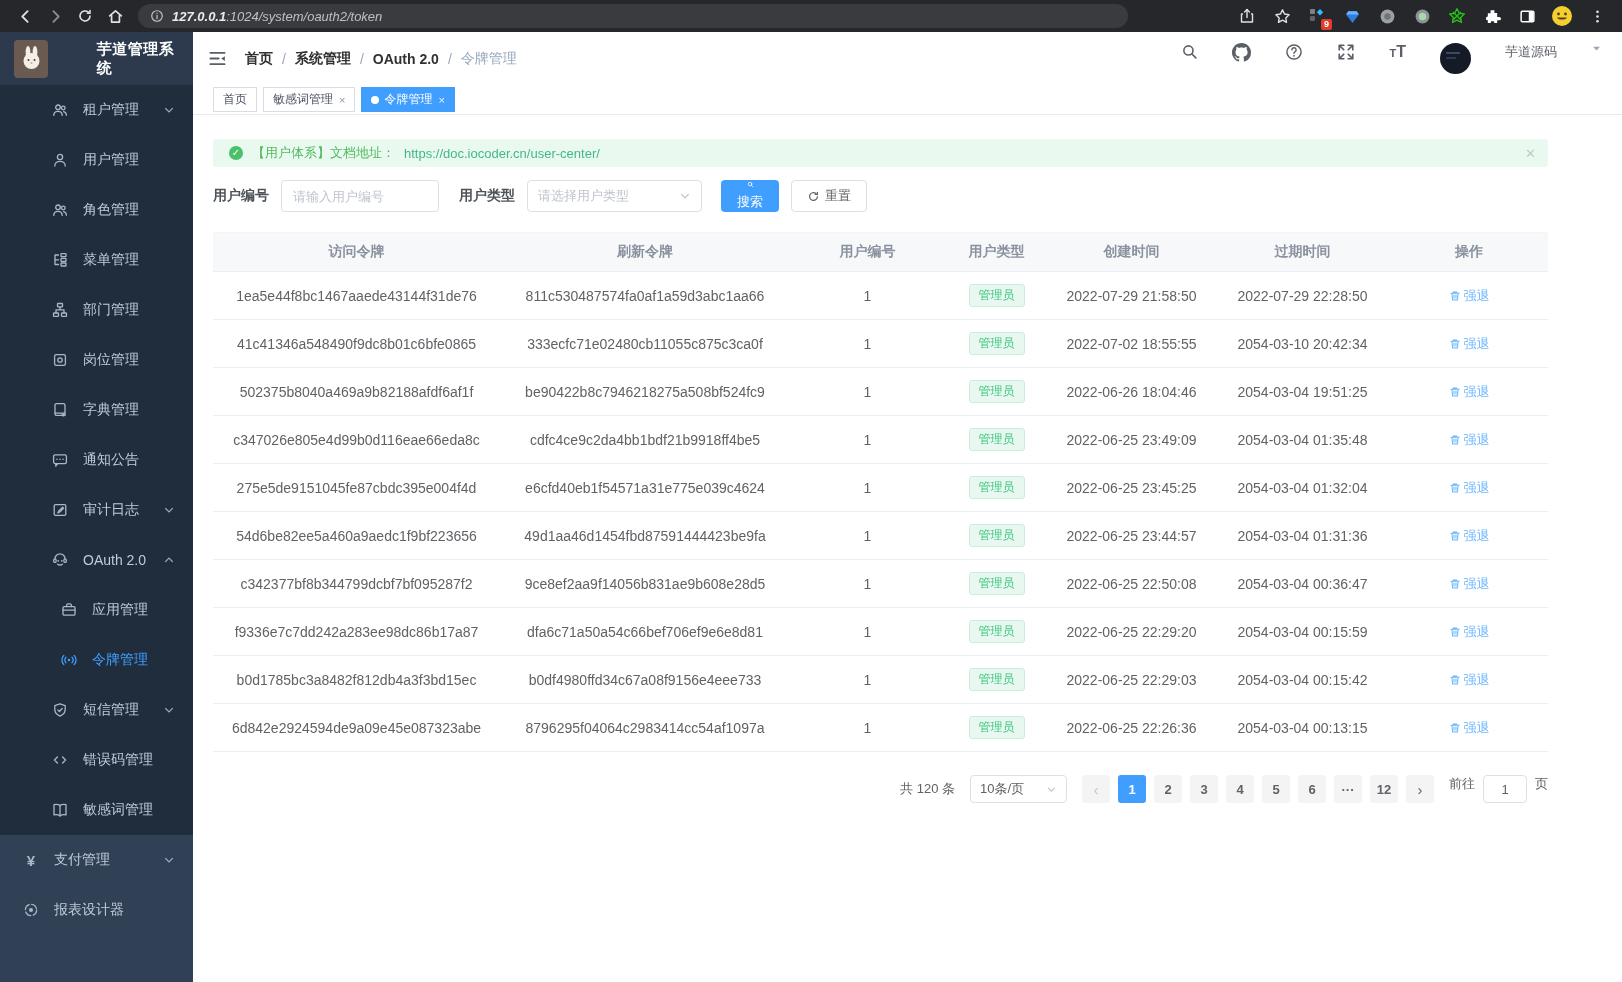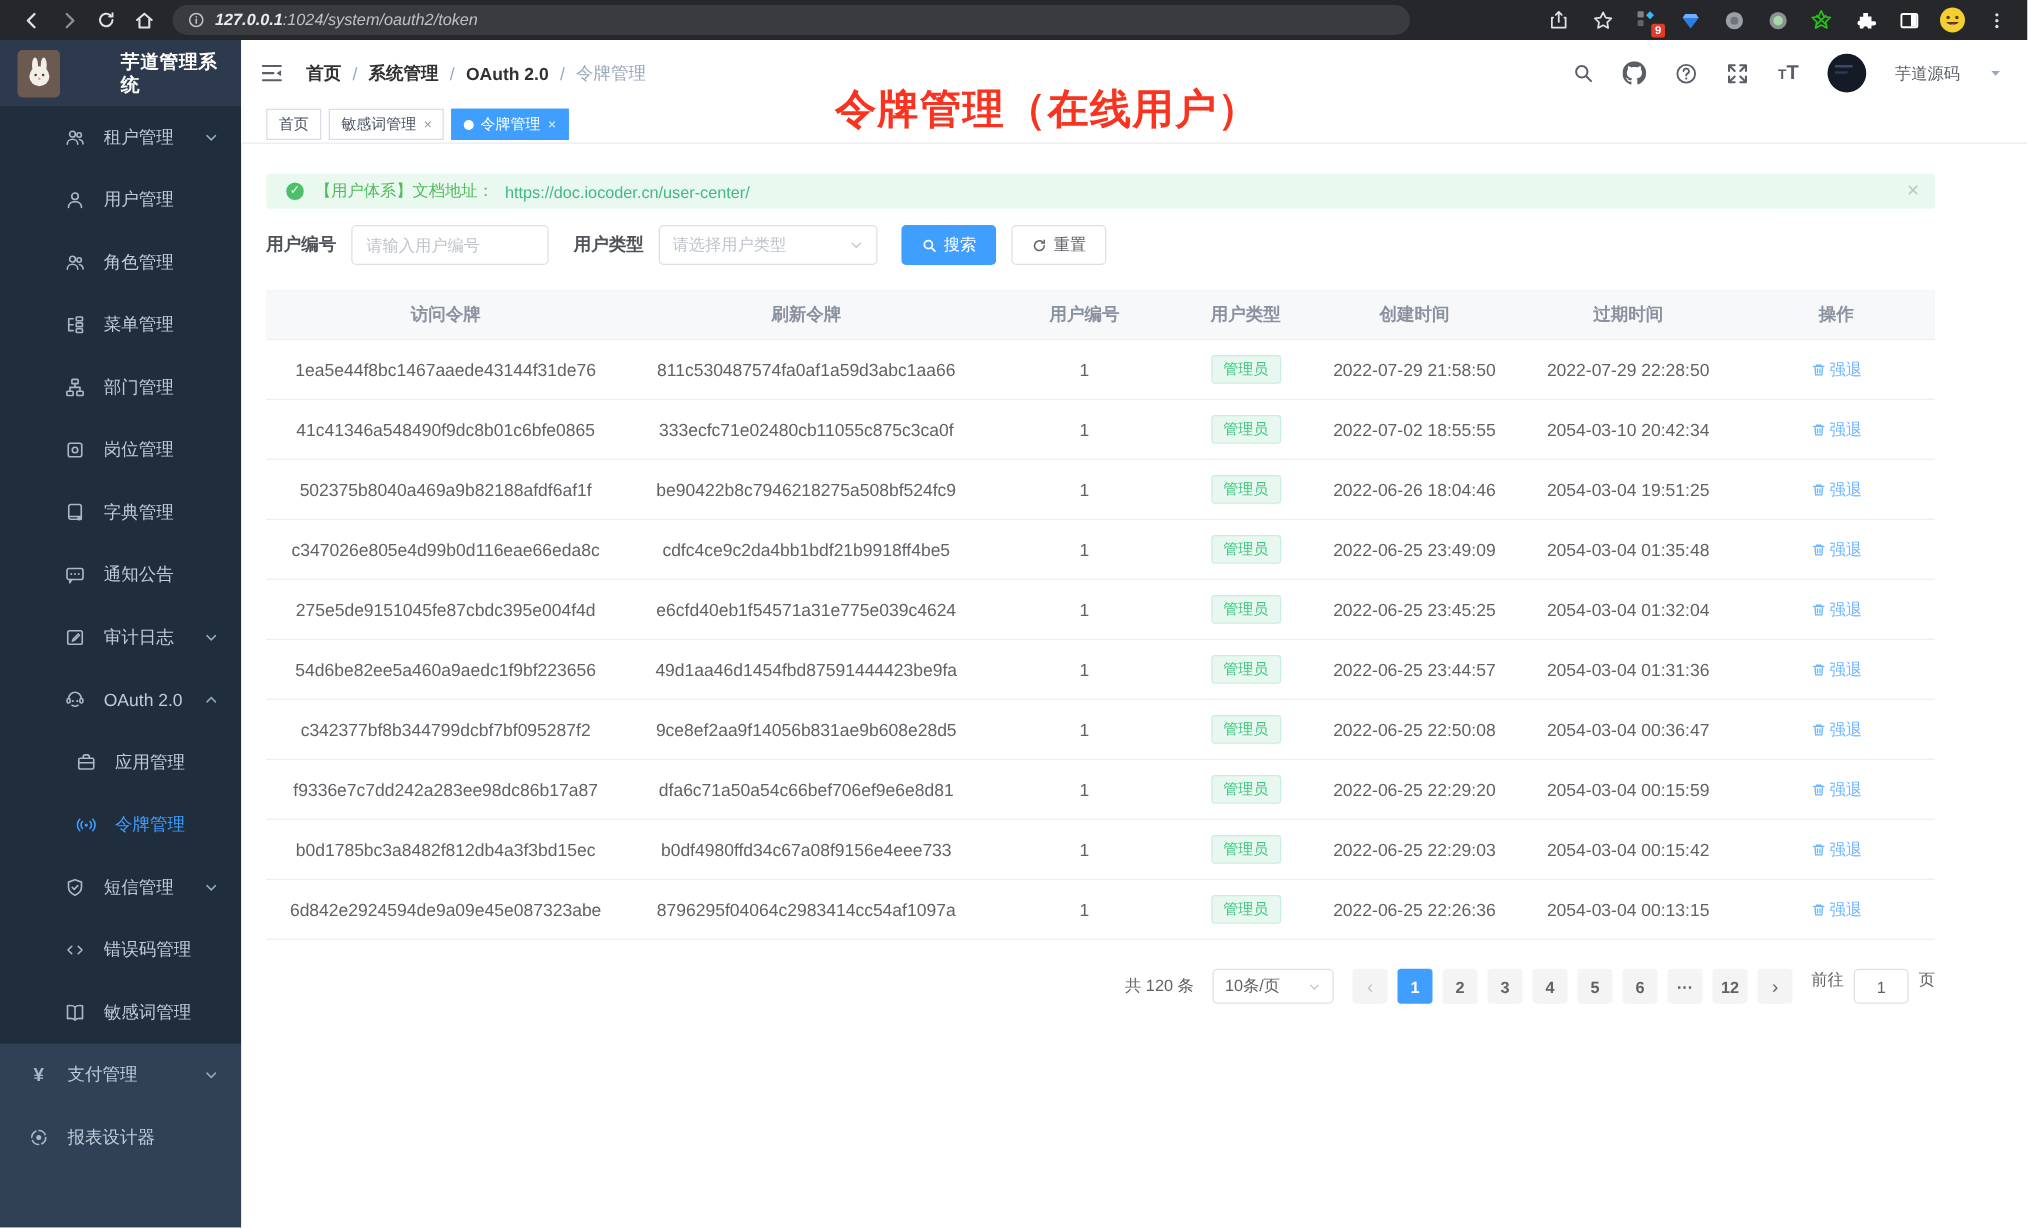--- a/index.html
+++ b/index.html
@@ -40,21 +40,21 @@
   .menu-item .chev { position:absolute; right:18px; color:#97a8be; display:flex; }
 
   
   .main { flex:1; position:relative; background:#fff; }
   .topbar { height:53px; display:flex; align-items:center; padding:0 20px 0 15px; background:#fff; }
   .hamburger { color:#5a5e66; display:flex; margin-right:18px; cursor:pointer; }
   .crumbs { display:flex; align-items:center; gap:9px; font-size:14px; }
   .crumb { color:#303133; font-weight:700; }
   .crumb.last { color:#97a8be; font-weight:400; }
   .crumb-sep { color:#97a8be; font-weight:400; }
-  .top-right { margin-left:auto; display:flex; align-items:center; gap:23px; }
+  .top-right { margin-left:auto; display:flex; align-items:flex-start; gap:34px; }
   .top-right .tic { color:#5a5e66; display:flex; align-items:center; cursor:pointer; }
   .tt { color:#5a5e66; font-weight:700; cursor:pointer; }
   .tt .small { font-size:11px; } .tt .big { font-size:16px; }
   .avatar { width:31px; height:31px; border-radius:50%; background:#141a26; position:relative; overflow:hidden; cursor:pointer; }
   .avatar:before { content:""; position:absolute; left:6px; top:9px; width:14px; height:2px; background:#3a4a66; }
   .avatar:after { content:""; position:absolute; left:6px; top:14px; width:10px; height:2px; background:#2c3950; }
   .uname { font-size:13px; color:#5a5e66; cursor:pointer; }
   .caret { color:#97a8be; display:flex; cursor:pointer; }
 
   .tagsbar { height:30px; background:#fff; border-bottom:1px solid #e8eaf0; display:flex; align-items:center; gap:6px; padding:0 20px; }
@@ -80,21 +80,21 @@
   
   .filters { display:flex; align-items:center; margin-top:13px; height:32px; gap:0; }
   .f-label { font-size:14px; font-weight:700; color:#4e5359; margin-right:12px; }
   .f-input { width:158px; height:32px; border:1px solid #dcdfe6; border-radius:4px; padding:0 11px; font-size:13px; color:#606266;
     font-family:"Liberation Sans","DejaVu Sans",sans-serif; outline:none; margin-right:20px; }
   .f-input::placeholder { color:#bfc4cc; }
   .f-select { width:175px; height:32px; border:1px solid #dcdfe6; border-radius:4px; padding:0 10px; font-size:13px; color:#bfc4cc;
     display:flex; align-items:center; justify-content:space-between; margin-right:11px; cursor:pointer; background:#fff; }
   .f-select .sel-chev { color:#c0c4cc; display:flex; }
   .btn { height:32px; border-radius:4px; font-size:13px; display:flex; align-items:center; gap:5px; padding:0 15px; cursor:pointer; border:1px solid transparent; }
-  .btn-primary { background:#409eff; color:#fff; margin-left:8px; }
+  .btn-primary { background:#409eff; color:#fff; margin-left:8px;flex-direction:column; }
   .btn-plain { background:#fff; color:#606266; border-color:#dcdfe6; margin-left:12px; }
 
   
   .table { width:1335px; margin-top:20px; font-size:14px; }
   .t-row { display:grid; grid-template-columns:287px 290px 155px 103px 167px 175px 158px; align-items:center;
     height:48px; border-bottom:1px solid #ebeef5; color:#606266; }
   .t-row > div { text-align:center; }
   .t-head { height:40px; background:#f7f8fa; color:#8a919f; font-weight:700; border-bottom:1px solid #ebeef5; border-top:1px solid #f2f4f7; }
   .badge { display:inline-block; height:23px; line-height:21px; padding:0 9px; font-size:12px; color:#3fc57f;
     background:#e8f8f0; border:1px solid #c9efdc; border-radius:3px; }
@@ -439,21 +439,20 @@
                 <circle cx="8" cy="8" r="2" fill="currentColor" stroke="none"></circle>
               </svg>
             </span>
             <span>报表设计器</span>
           </div>
         </div>
     </nav>
   </aside>
 
   <div class="main">
-    <div class="annotation">令牌管理（在线用户）</div>
 
     <header class="topbar">
       <span class="hamburger">
         <svg width="19" height="19" viewBox="0 0 16 16" fill="none" stroke="currentColor" stroke-width="1.5" stroke-linecap="round">
             <path d="M2 3.2h12M2 8h7M2 12.8h12"></path>
             <path d="M14.2 6v4l-3.1-2z" fill="currentColor" stroke="none"></path>
           </svg>
       </span>
       <nav class="crumbs" id="breadcrumb">
           <span class="crumb">首页</span>

